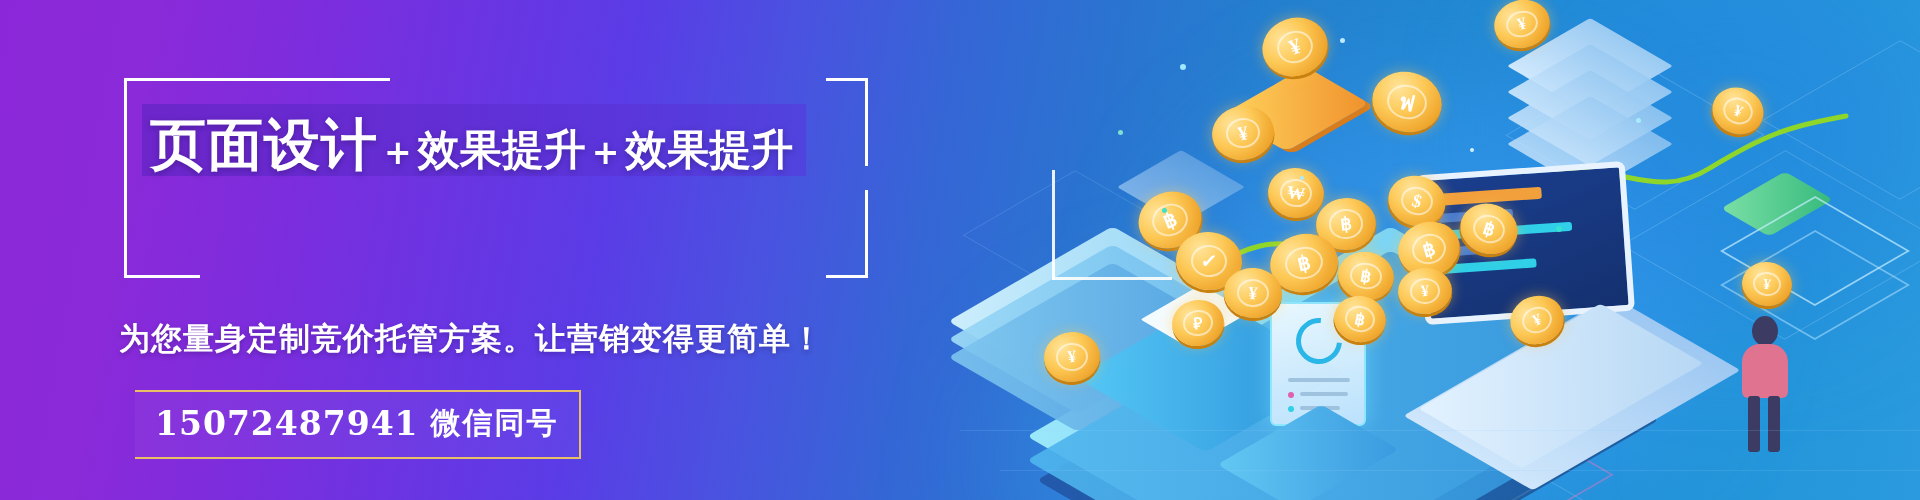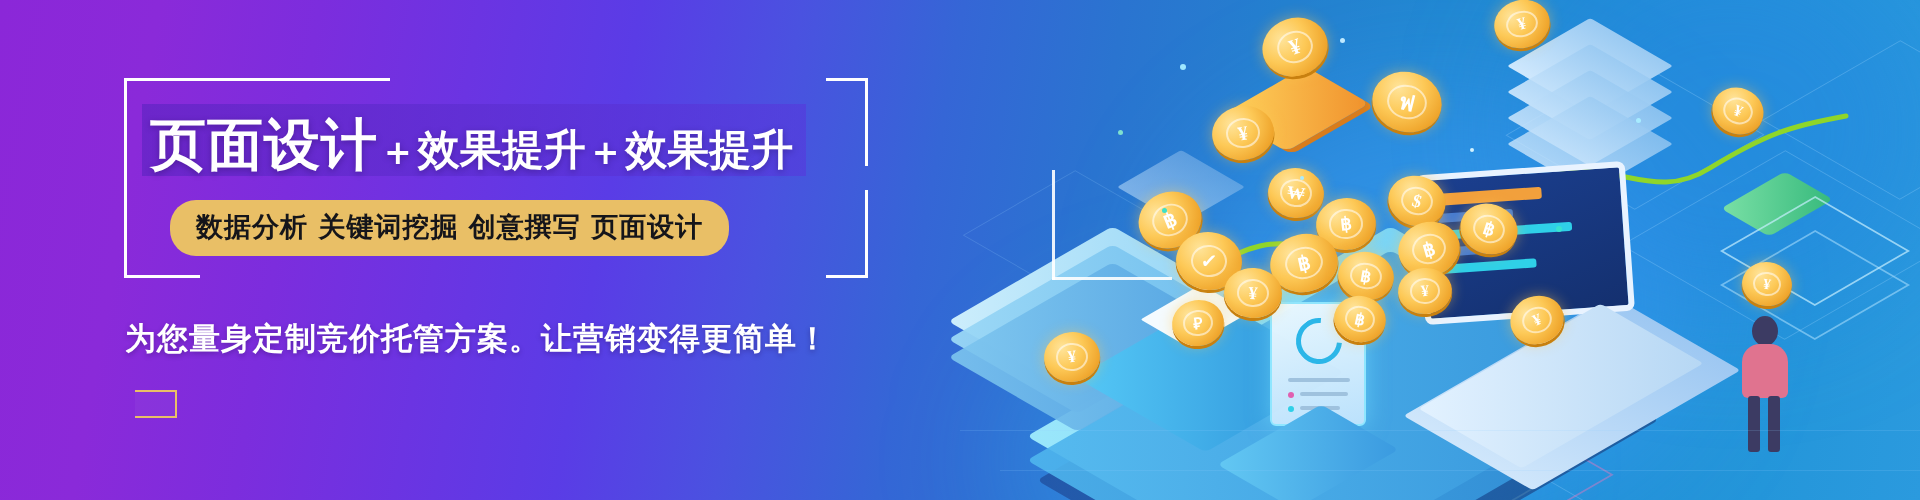--- a/index.html
+++ b/index.html
@@ -178,21 +178,21 @@
     position:absolute; left:170px; top:200px;
     padding:9px 26px 11px;
     background:#e9bf66;
     border-radius:26px;
     font-family:"DejaVu Sans", sans-serif;
     font-size:27px; font-weight:bold; color:#15151a; white-space:nowrap;
     letter-spacing:1px;
   }
 
   .subtitle {
-    position:absolute; left:125px; top:318px;
+    position:absolute; left:119px; top:318px;
     font-family:"DejaVu Sans", sans-serif;
     font-size:31px; font-weight:bold; color:#ffffff; white-space:nowrap;
     letter-spacing:1px;
     text-shadow:0 2px 5px rgba(35,12,80,.35);
   }
 
   .hotline { position:absolute; left:135px; top:390px; display:flex; align-items:stretch; }
   .hotline-label {
     background:#e9bf66;
     color:#15151a;
@@ -412,22 +412,23 @@
       <div class="headline-bg"></div>
       <div class="headline">
         <span class="h-big">页面设计</span>
         <span class="h-plus">+</span>
         <span class="h-mid">效果提升</span>
         <span class="h-plus">+</span>
         <span class="h-mid">效果提升</span>
       </div>
     </div>
 
-    <div class="pill">数据分析  关键词挖掘  创意撰写  页面设计</div>
 
     <div class="subtitle">为您量身定制竞价托管方案。让营销变得更简单！</div>
 
     <div class="hotline">
       <div class="hotline-num">
+        <span>15072487941</span>
+        <span class="wx">微信同号</span>
       </div>
     </div>
   </div>
 </div>
 
 </body></html>

